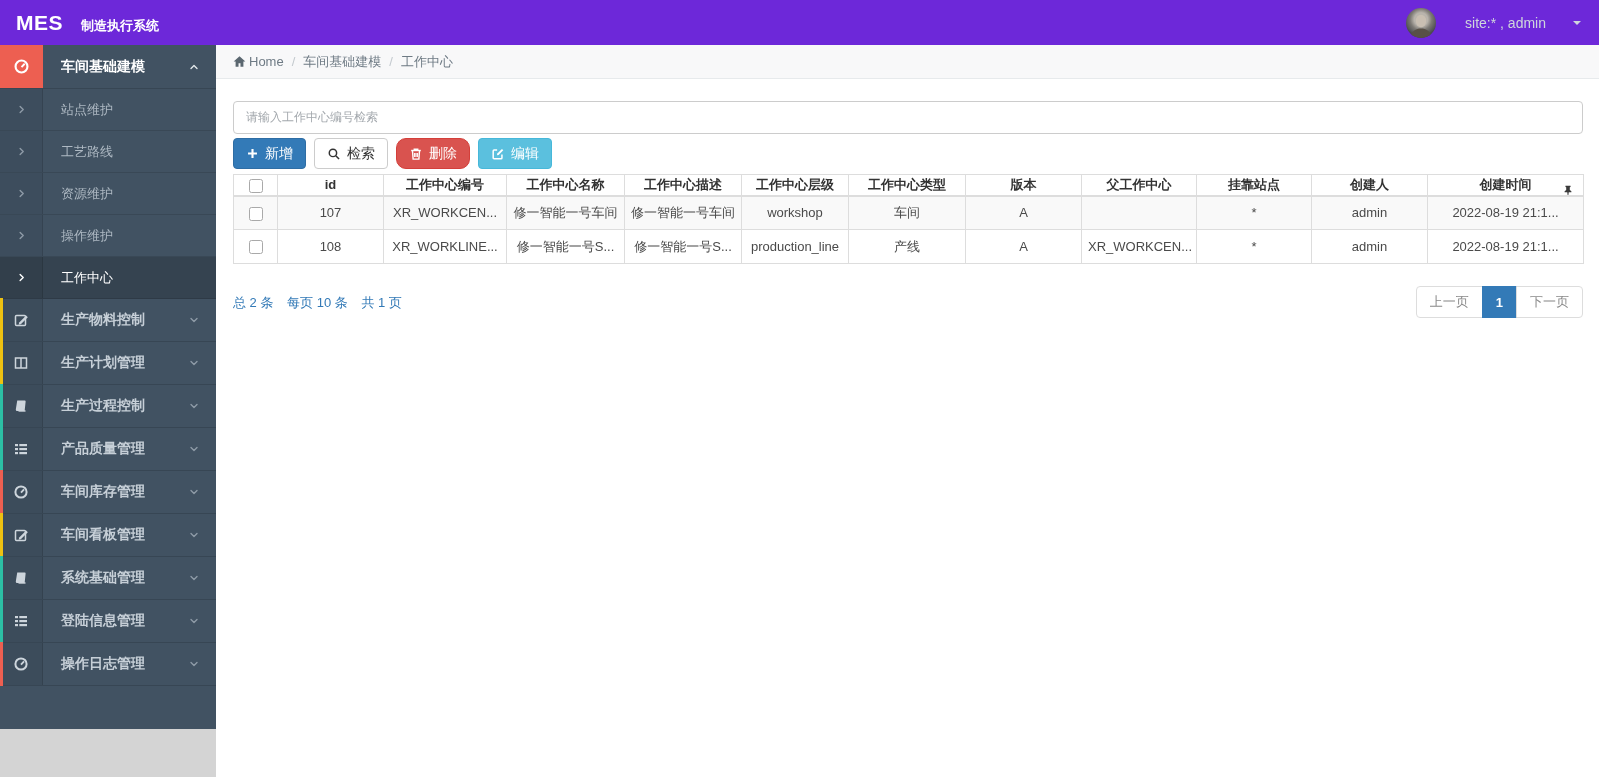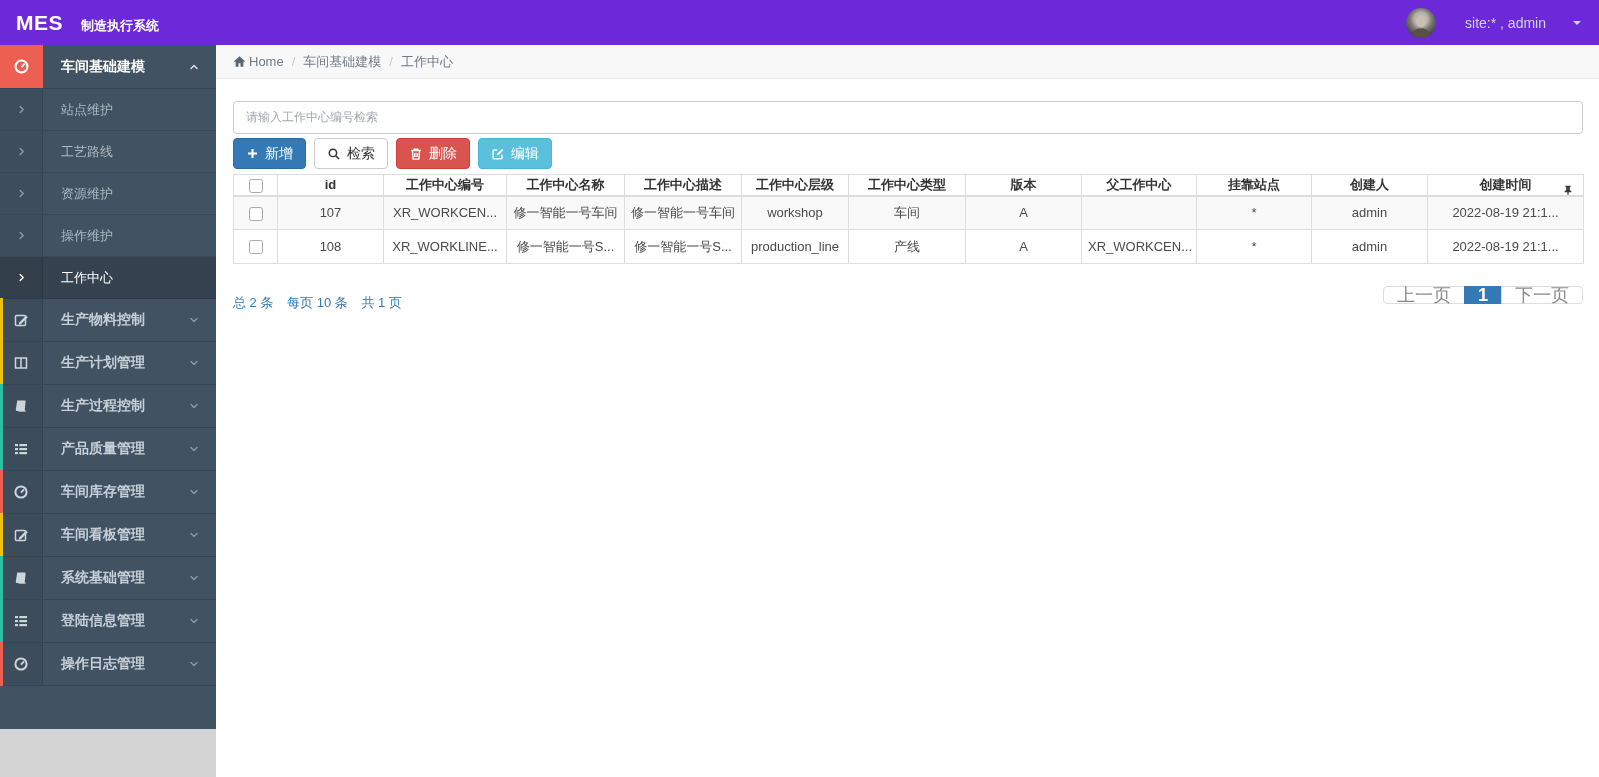--- a/index.html
+++ b/index.html
@@ -62,38 +62,38 @@
     font-family:Liberation Mono, monospace; }
   .search-input::placeholder { color:#a3a8ad; }
 
   .toolbar { margin-top:4px; display:flex; }
   .btn { height:31px; border-radius:4px; font-size:14px; display:inline-flex; align-items:center;
     padding:0 12px; margin-right:8px; cursor:pointer; border:1px solid transparent;
     font-family:"Liberation Sans","DejaVu Sans",sans-serif; }
   .btn svg { margin-right:6px; }
   .btn-primary { background:#337ab7; border-color:#2e6da4; color:#fff; }
   .btn-default { background:#fff; border-color:#ccc; color:#333; }
-  .btn-danger { background:#d9534f; border-color:#d43f3a; color:#fff; }
+  .btn-danger { background:#d9534f; border-color:#d43f3a; color:#fff;border-radius:10px; }
   .btn-info { background:#5bc0de; border-color:#46b8da; color:#fff; }
 
   table.grid { margin-top:5px; border-collapse:collapse; table-layout:fixed; width:1350px;
     font-size:13px; color:#4a4a4a; }
   table.grid th, table.grid td { border:1px solid #ddd; text-align:center; height:34px;
     overflow:hidden; white-space:nowrap; padding:0 6px; }
   table.grid th { height:21px; font-weight:bold; color:#333; border-bottom-width:2px; position:relative; }
   table.grid tr.striped td { background:#f9f9f9; }
   .pin { position:absolute; right:9px; top:9px; cursor:pointer; }
   input.cb { appearance:none; -webkit-appearance:none; width:14px; height:14px; border:1px solid #a9a9a9;
     border-radius:2.5px; background:#fff; vertical-align:middle; cursor:pointer; }
 
   .table-footer { margin-top:22px; display:flex; justify-content:space-between; align-items:flex-start; }
   .summary { font-size:13px; color:#337ab7; padding-top:8px; }
   .summary span { margin-right:10px; }
   .pagination { display:flex; }
-  .page-cell { height:18px; display:flex; align-items:center; padding:0 13px; font-size:18px;
+  .page-cell { height:32px; display:flex; align-items:center; padding:0 13px; font-size:13px;
     border:1px solid #ddd; background:#fff; color:#8a8a8a; margin-left:-1px; cursor:pointer; }
   .page-cell.first { border-radius:4px 0 0 4px; margin-left:0; }
   .page-cell.last { border-radius:0 4px 4px 0; }
   .page-cell.active { background:#337ab7; border-color:#337ab7; color:#fff; font-weight:bold;
     padding:0 13px; cursor:default; }
 </style>
 </head>
 <body>
 
 <div class="navbar">

